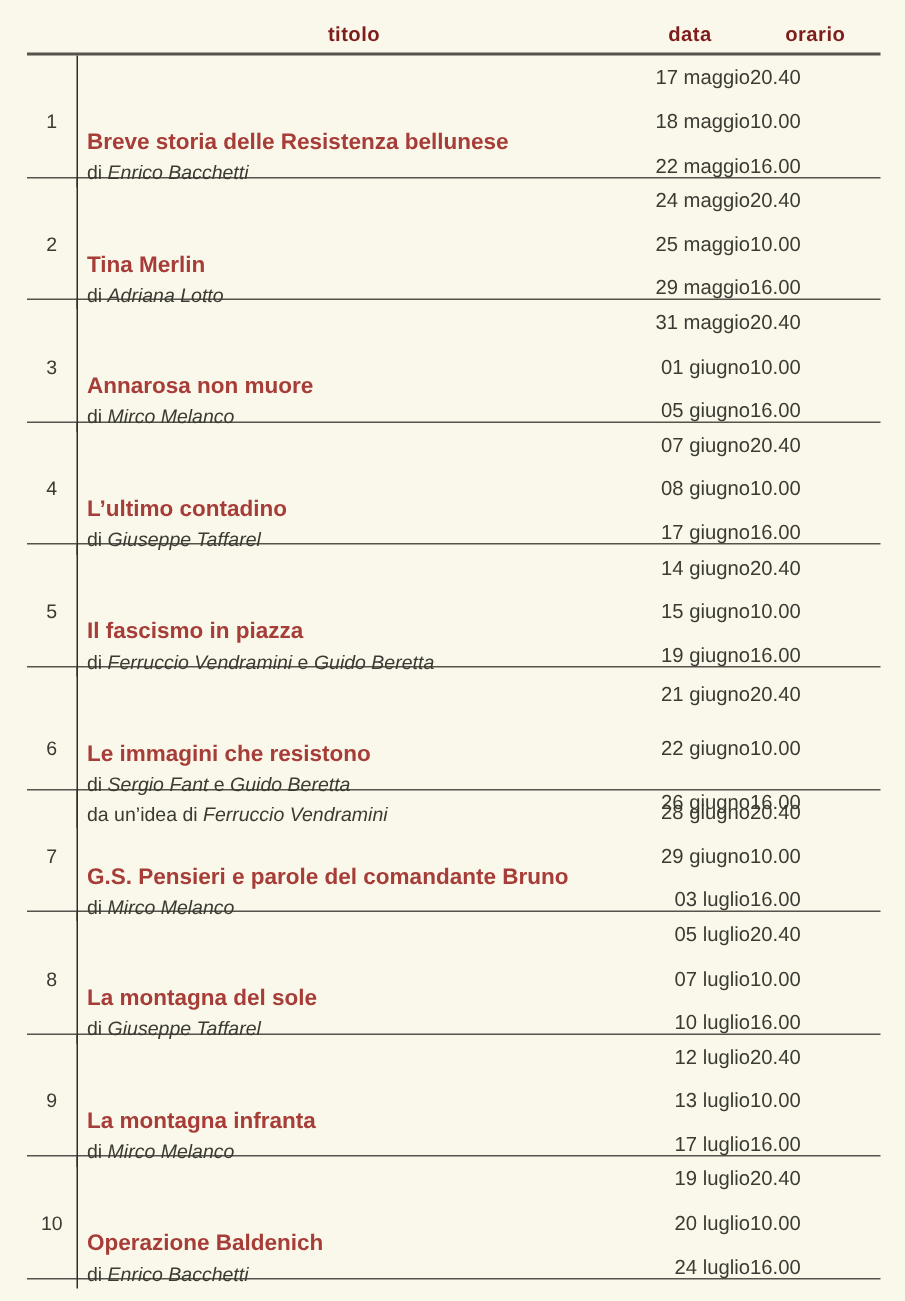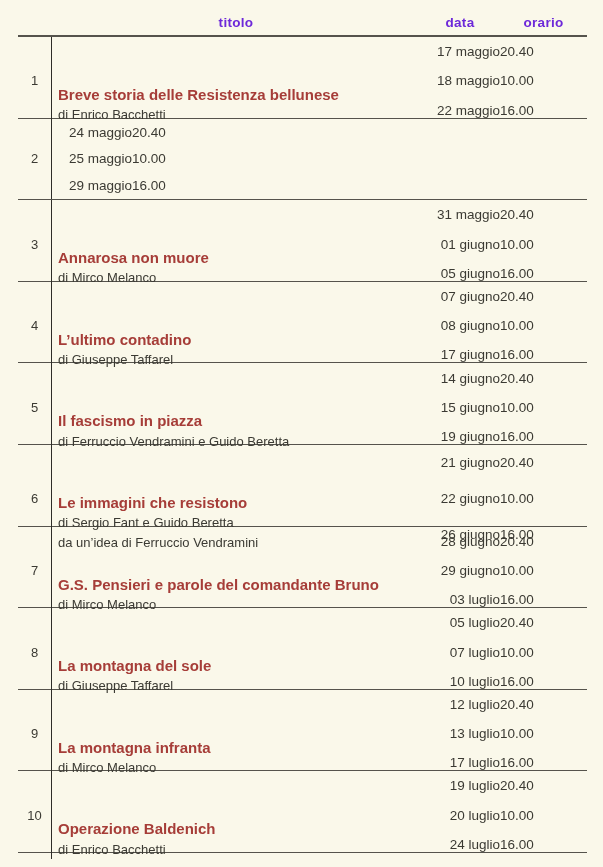--- a/index.html
+++ b/index.html
@@ -27,21 +27,21 @@
     height: 37px;
     align-items: end;
     border-bottom: 2px solid #55534c;
     box-sizing: border-box;
     padding-bottom: 5px;
   }
   .th {
     font-weight: bold;
     font-size: 13.5px;
     text-align: center;
-    color: #6d28d9;
+    color: #7f1d1d;
     letter-spacing: 0.3px;
   }
   
   .row {
     display: grid;
     grid-template-columns: 34px 1fr 167px;
     height: 81.6px;
     box-sizing: border-box;
     border-bottom: 1.8px solid #55534c;
   }
@@ -68,20 +68,21 @@
     line-height: 1.35;
     white-space: nowrap;
   }
   .credit-line {
     font-size: 13px;
     color: #3b3a33;
     line-height: 1.5;
     white-space: nowrap;
   }
   .credit-line .it {
+    font-style: italic;
   }
   .sched-cell {
     display: flex;
     flex-direction: column;
   }
   .sched-line {
     flex: 1;
     display: flex;
     align-items: center;
   }
@@ -128,20 +129,24 @@
           </div>
           <div class="sched-line">
             <div class="sched-date">22 maggio</div>
             <div class="sched-time">16.00</div>
           </div>
         </div>
   </div>
 
   <div class="row">
     <div class="num-cell">2</div>
+    <div class="title-cell">
+      <div class="film-title">Tina Merlin</div>
+    <div class="credit-line"><span>di </span><span class="it">Adriana Lotto</span></div>
+        </div>
     <div class="sched-cell">
           <div class="sched-line">
             <div class="sched-date">24 maggio</div>
             <div class="sched-time">20.40</div>
           </div>
           <div class="sched-line">
             <div class="sched-date">25 maggio</div>
             <div class="sched-time">10.00</div>
           </div>
           <div class="sched-line">

